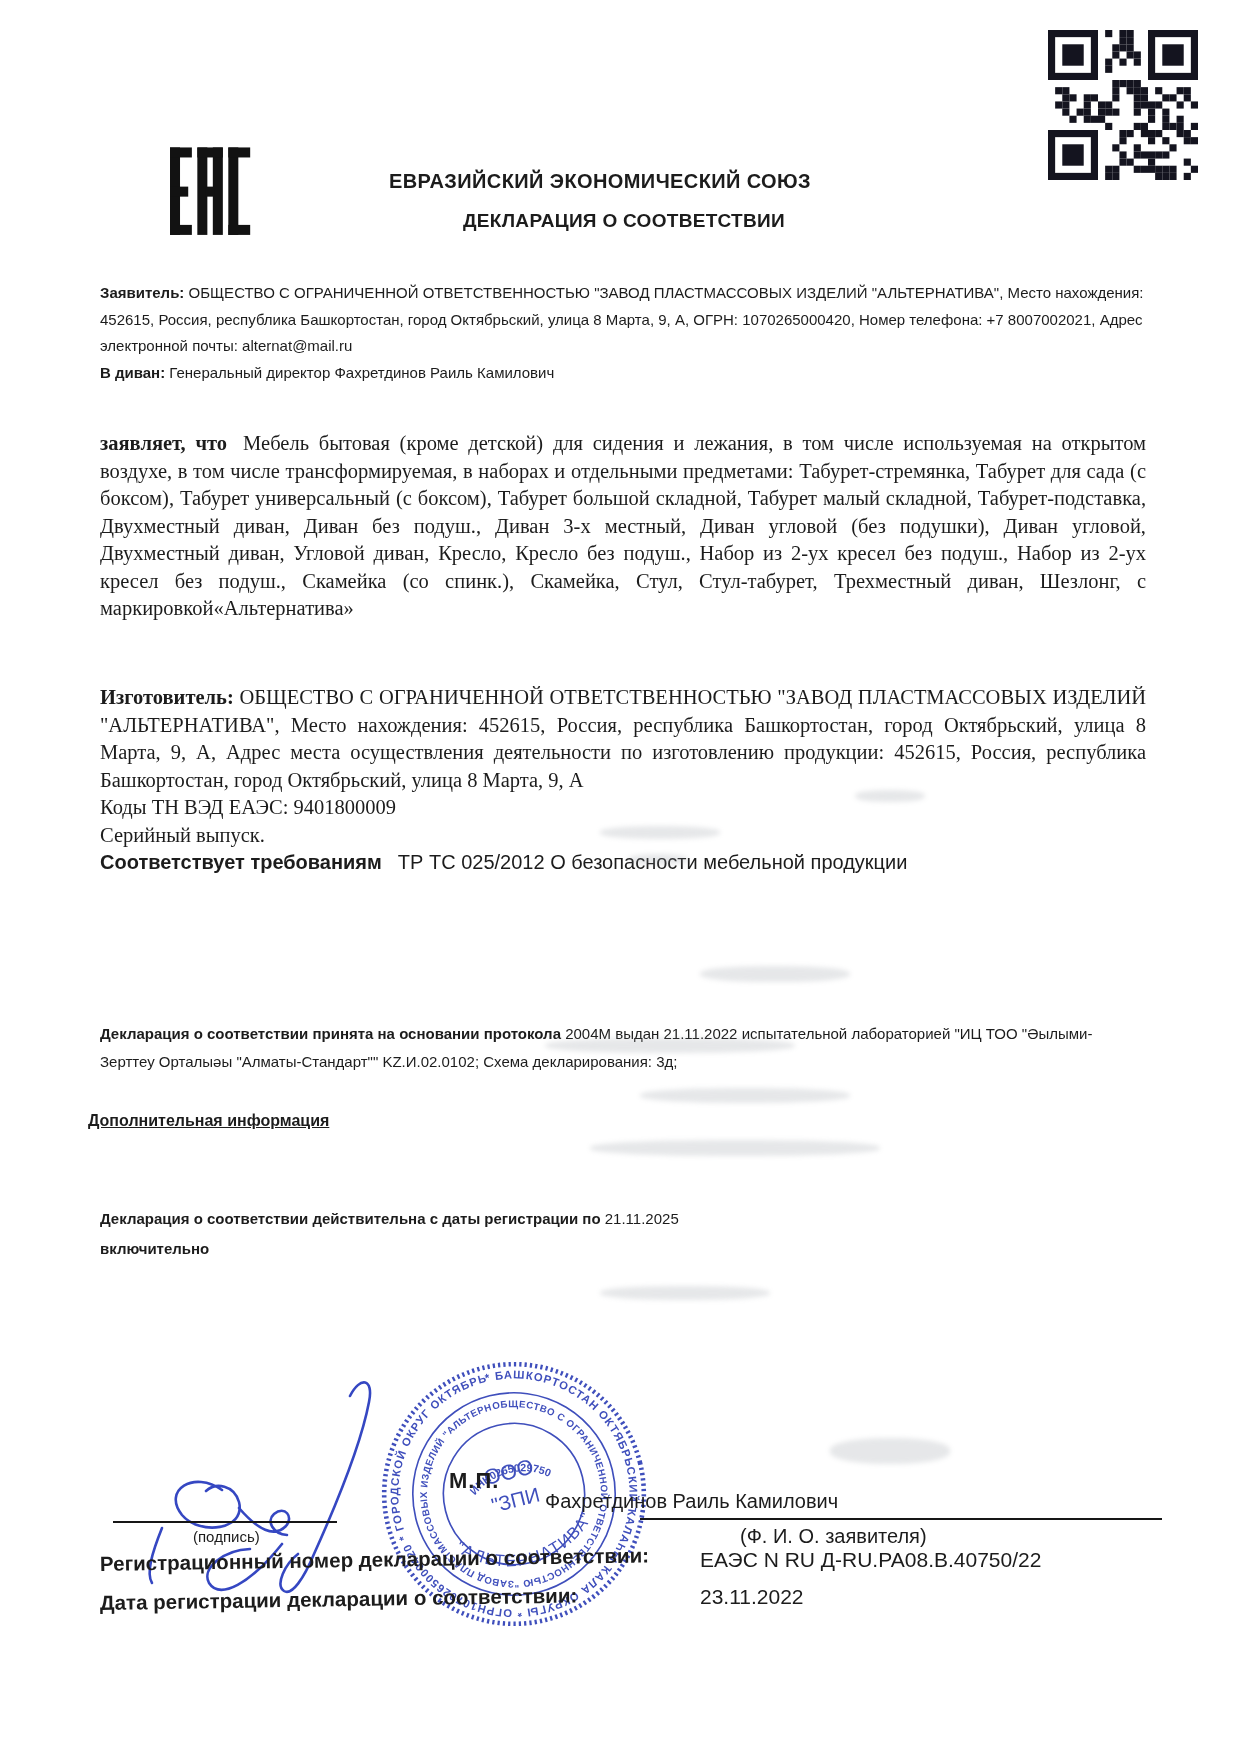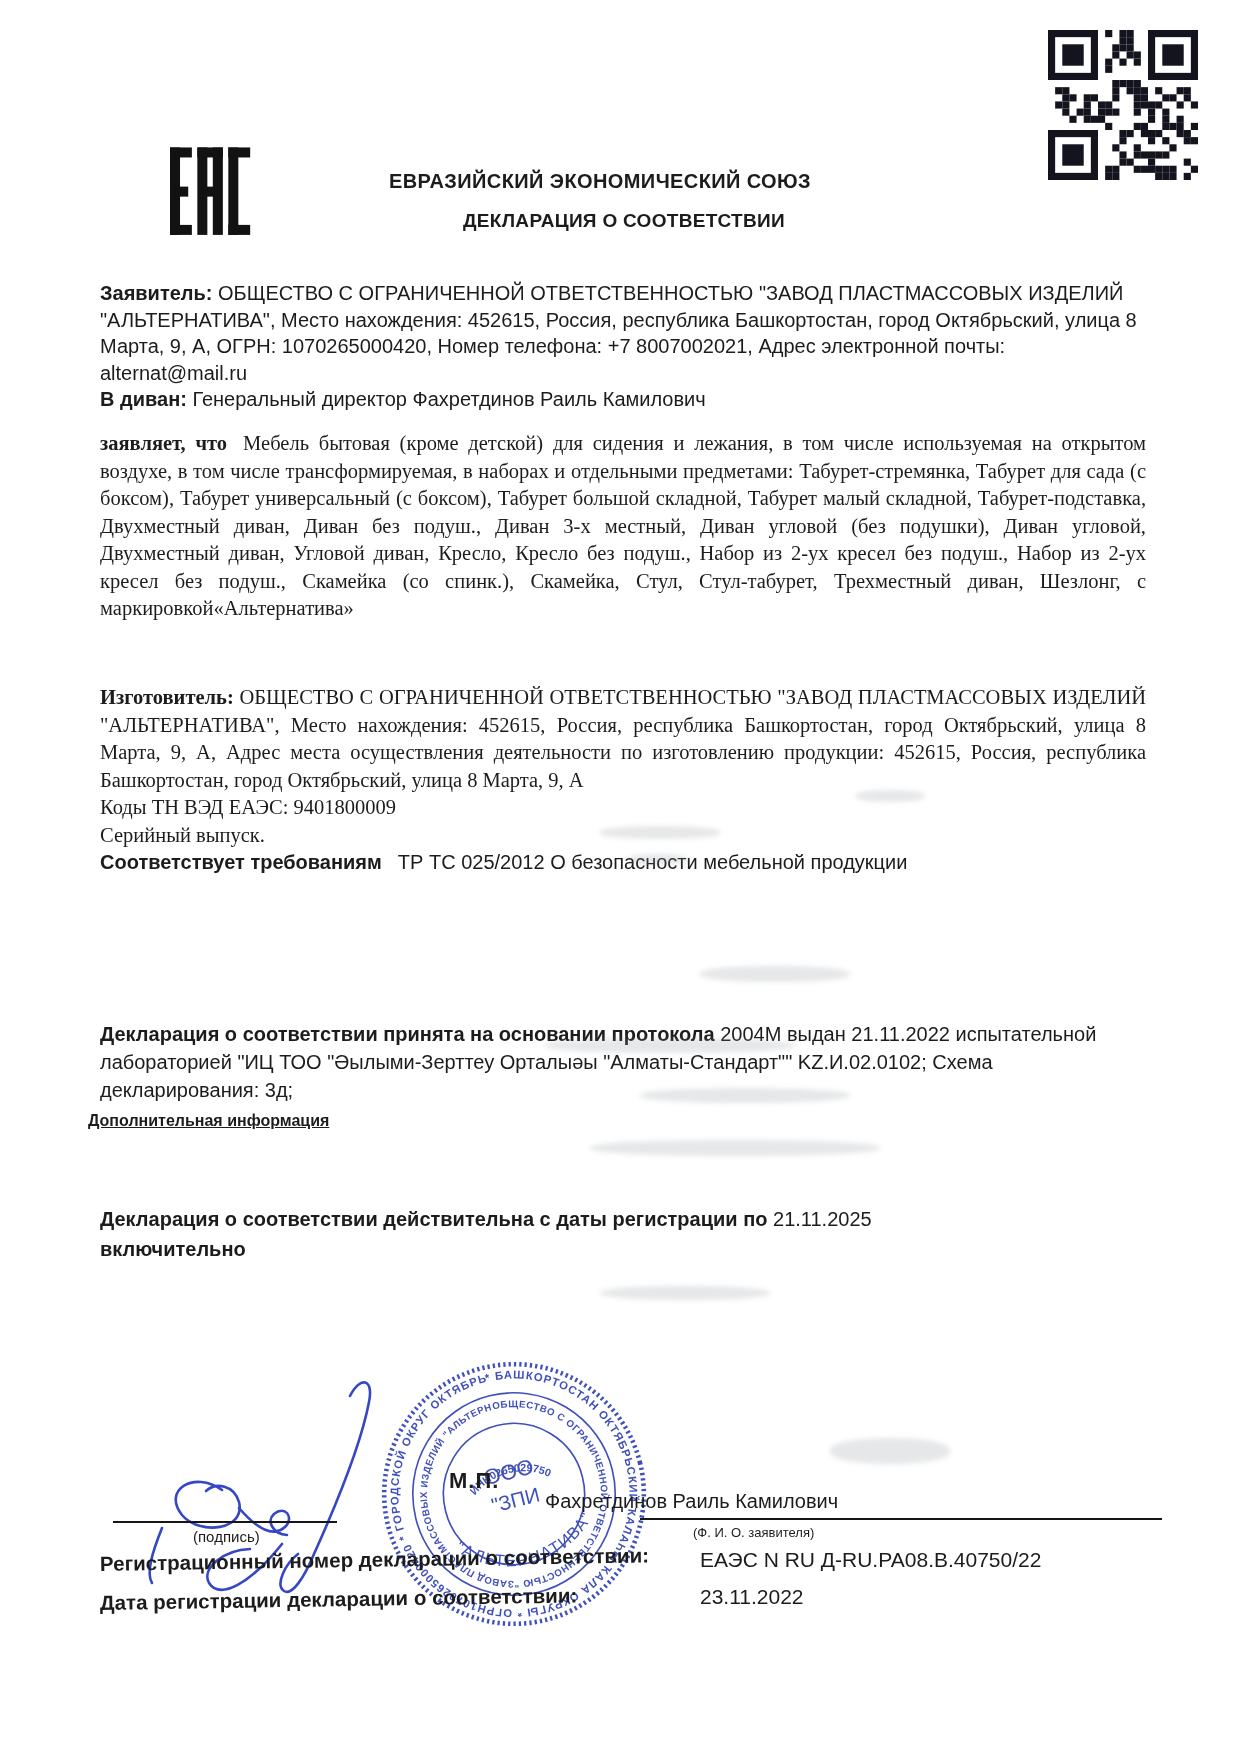--- a/index.html
+++ b/index.html
@@ -6,36 +6,36 @@
   .page{position:relative;width:1240px;height:1754px;background:#ffffff;margin:0 auto;
         font-family:"Liberation Sans",sans-serif;color:#1c1c1c;overflow:hidden;}
   .abs{position:absolute;}
   .b{font-weight:bold;}
   .sans{font-family:"Liberation Sans",sans-serif;}
   .title-wrap{left:180px;top:170px;width:840px;text-align:center;}
   .title-line1{font-size:20px;font-weight:bold;letter-spacing:.4px;}
   .title-line2{font-size:19px;font-weight:bold;margin-top:17px;letter-spacing:.3px;padding-left:48px;}
   .logo{left:170px;top:146px;width:82px;height:94px;}
   .qr{left:1048px;top:30px;width:150px;height:150px;}
-  .para{left:100px;width:1046px;font-size:20px;line-height:26.5px;}
+  .para{left:100px;width:1046px;font-size:15px;line-height:26.5px;}
   .para p{margin:0;}
   .applicant-block{top:280px;}
   .declares-block{top:430px;font-family:"Liberation Serif",serif;font-size:20.5px;line-height:27.5px;text-align:justify;}
   .manufacturer-block{top:684px;font-family:"Liberation Serif",serif;font-size:20.5px;line-height:27.5px;}
   .manufacturer-block .jp{text-align:justify;}
   .protocol-block{top:1020px;line-height:28px;}
   .addinfo{left:88px;top:1112px;font-size:16px;font-weight:bold;text-decoration:underline;}
   .validity-block{top:1204px;line-height:30px;}
   .gap-label{margin-right:16px;}
   .stamp{left:376px;top:1356px;width:276px;height:276px;transform:rotate(-14deg);opacity:.9;}
   .signature{left:122px;top:1368px;width:300px;height:250px;}
   .mp{left:449px;top:1468px;font-size:22px;font-weight:bold;letter-spacing:1px;}
   .fio{left:545px;top:1490px;font-size:20px;}
   .fio-line{left:640px;top:1518px;width:522px;border-top:2px solid #161616;height:0;}
-  .fio-caption{left:693px;top:1525px;font-size:13px;text-align:center;}
+  .fio-caption{left:740px;top:1525px;font-size:20px;text-align:center;}
   .sign-line{left:113px;top:1521px;width:224px;border-top:2px solid #161616;height:0;}
   .sign-caption{left:193px;top:1528px;font-size:15px;}
   .reg-row-label{font-size:20.5px;font-weight:bold;transform:rotate(-.9deg);transform-origin:left center;}
   .reg-row-value{font-size:21px;}
   .reg1l{left:100px;top:1552px;}
   .reg1v{left:700px;top:1548px;}
   .reg2l{left:100px;top:1591px;}
   .reg2v{left:700px;top:1585px;}
   .noise{position:absolute;background:#8f959d;opacity:.22;filter:blur(2.5px);border-radius:45%;}
 </style>

